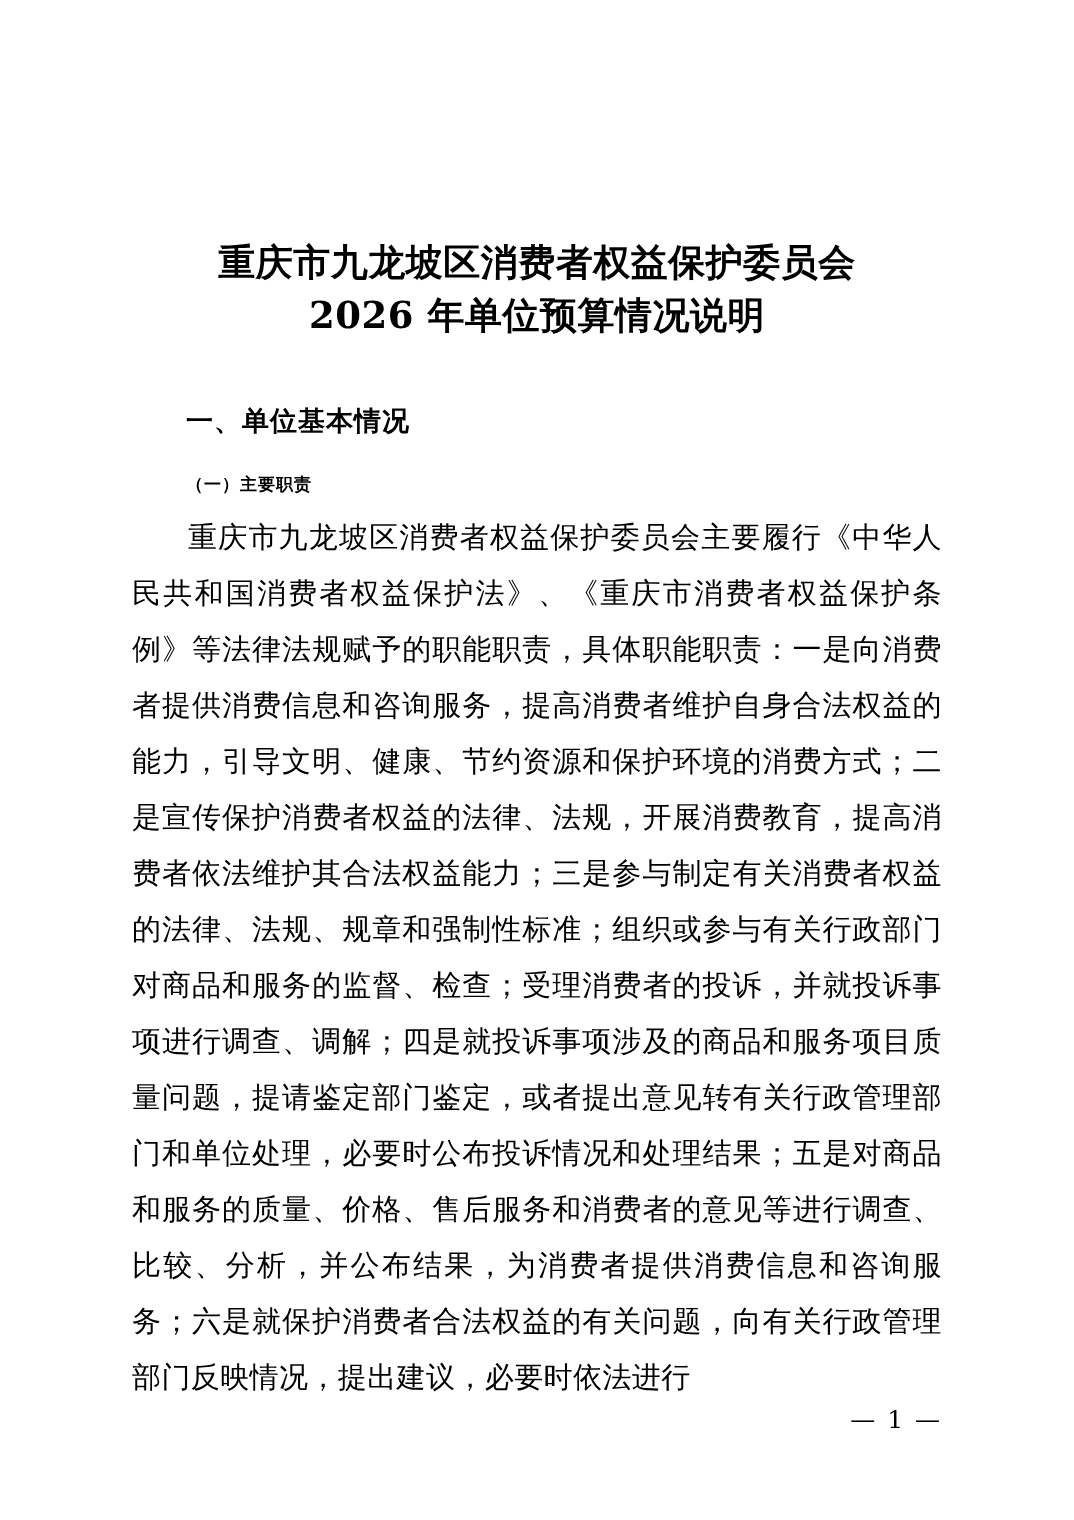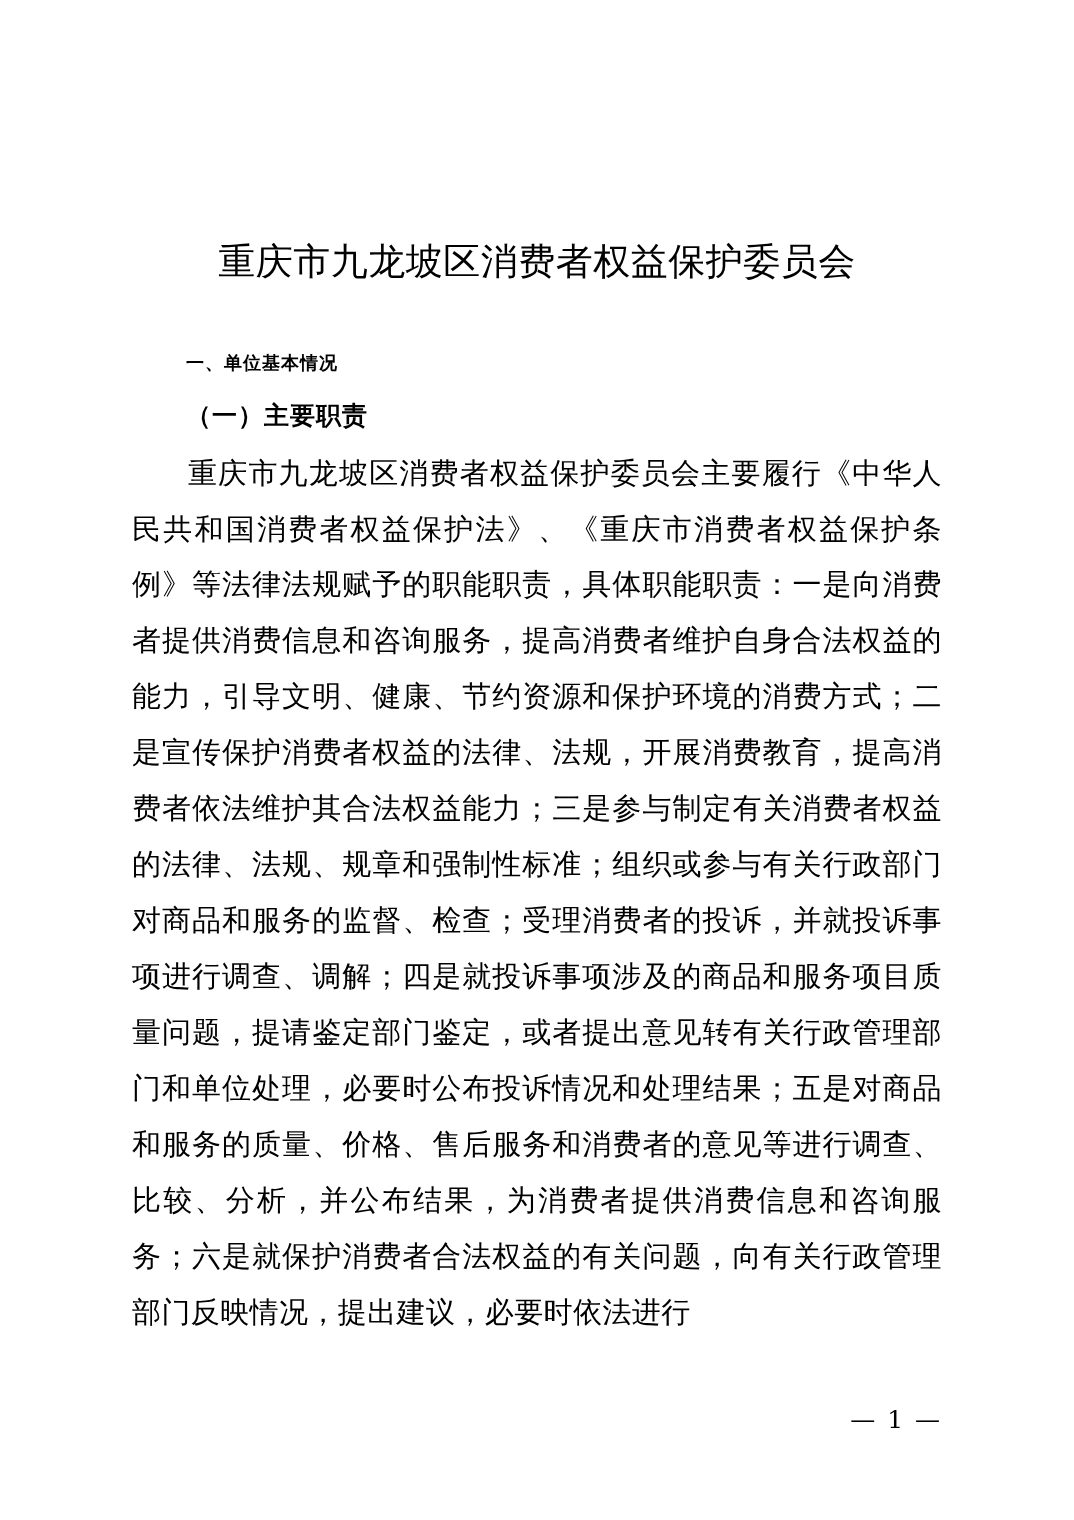--- a/index.html
+++ b/index.html
@@ -17,40 +17,40 @@
   }
   .page {
     box-sizing: border-box;
     width: 1074px;
     height: 1520px;
     padding: 236px 132px 0 132px;
     position: relative;
   }
   .doc-title {
     text-align: center;
-    font-weight: normal;
+    font-weight: bold;
     font-size: 37px;
     line-height: 1.42;
     letter-spacing: 0.5px;
     margin: 0;
   }
   .doc-title .line {
     display: block;
     white-space: nowrap;
   }
   .section-heading {
     font-weight: bold;
-    font-size: 18px;
+    font-size: 27px;
     margin: 62px 0 0 0;
     text-indent: 54px;
     letter-spacing: 1px;
   }
   .sub-heading {
-    font-size: 25px;
-    margin: 24px 0 0 0;
+    font-size: 17px;
+    margin: 34px 0 0 0;
     text-indent: 54px;
     letter-spacing: 1px;
   }
   .body-par {
     font-size: 29px;
     line-height: 1.93;
     margin: 14px 0 0 0;
     text-indent: 56px;
     text-align: justify;
     text-justify: inter-ideograph;
@@ -64,20 +64,21 @@
     letter-spacing: 2px;
   }
 </style>
 </head>
 <body>
 
 <div class="page">
 
   <h1 class="doc-title">
     <span class="line">重庆市九龙坡区消费者权益保护委员会</span>
+    <span class="line">2026 年单位预算情况说明</span>
   </h1>
 
   <h2 class="section-heading">一、单位基本情况</h2>
 
   <h3 class="sub-heading">（一）主要职责</h3>
 
   <p class="body-par">重庆市九龙坡区消费者权益保护委员会主要履行《中华人民共和国消费者权益保护法》、《重庆市消费者权益保护条例》等法律法规赋予的职能职责，具体职能职责：一是向消费者提供消费信息和咨询服务，提高消费者维护自身合法权益的能力，引导文明、健康、节约资源和保护环境的消费方式；二是宣传保护消费者权益的法律、法规，开展消费教育，提高消费者依法维护其合法权益能力；三是参与制定有关消费者权益的法律、法规、规章和强制性标准；组织或参与有关行政部门对商品和服务的监督、检查；受理消费者的投诉，并就投诉事项进行调查、调解；四是就投诉事项涉及的商品和服务项目质量问题，提请鉴定部门鉴定，或者提出意见转有关行政管理部门和单位处理，必要时公布投诉情况和处理结果；五是对商品和服务的质量、价格、售后服务和消费者的意见等进行调查、比较、分析，并公布结果，为消费者提供消费信息和咨询服务；六是就保护消费者合法权益的有关问题，向有关行政管理部门反映情况，提出建议，必要时依法进行</p>
 
   <div class="page-number">— 1 —</div>
 

